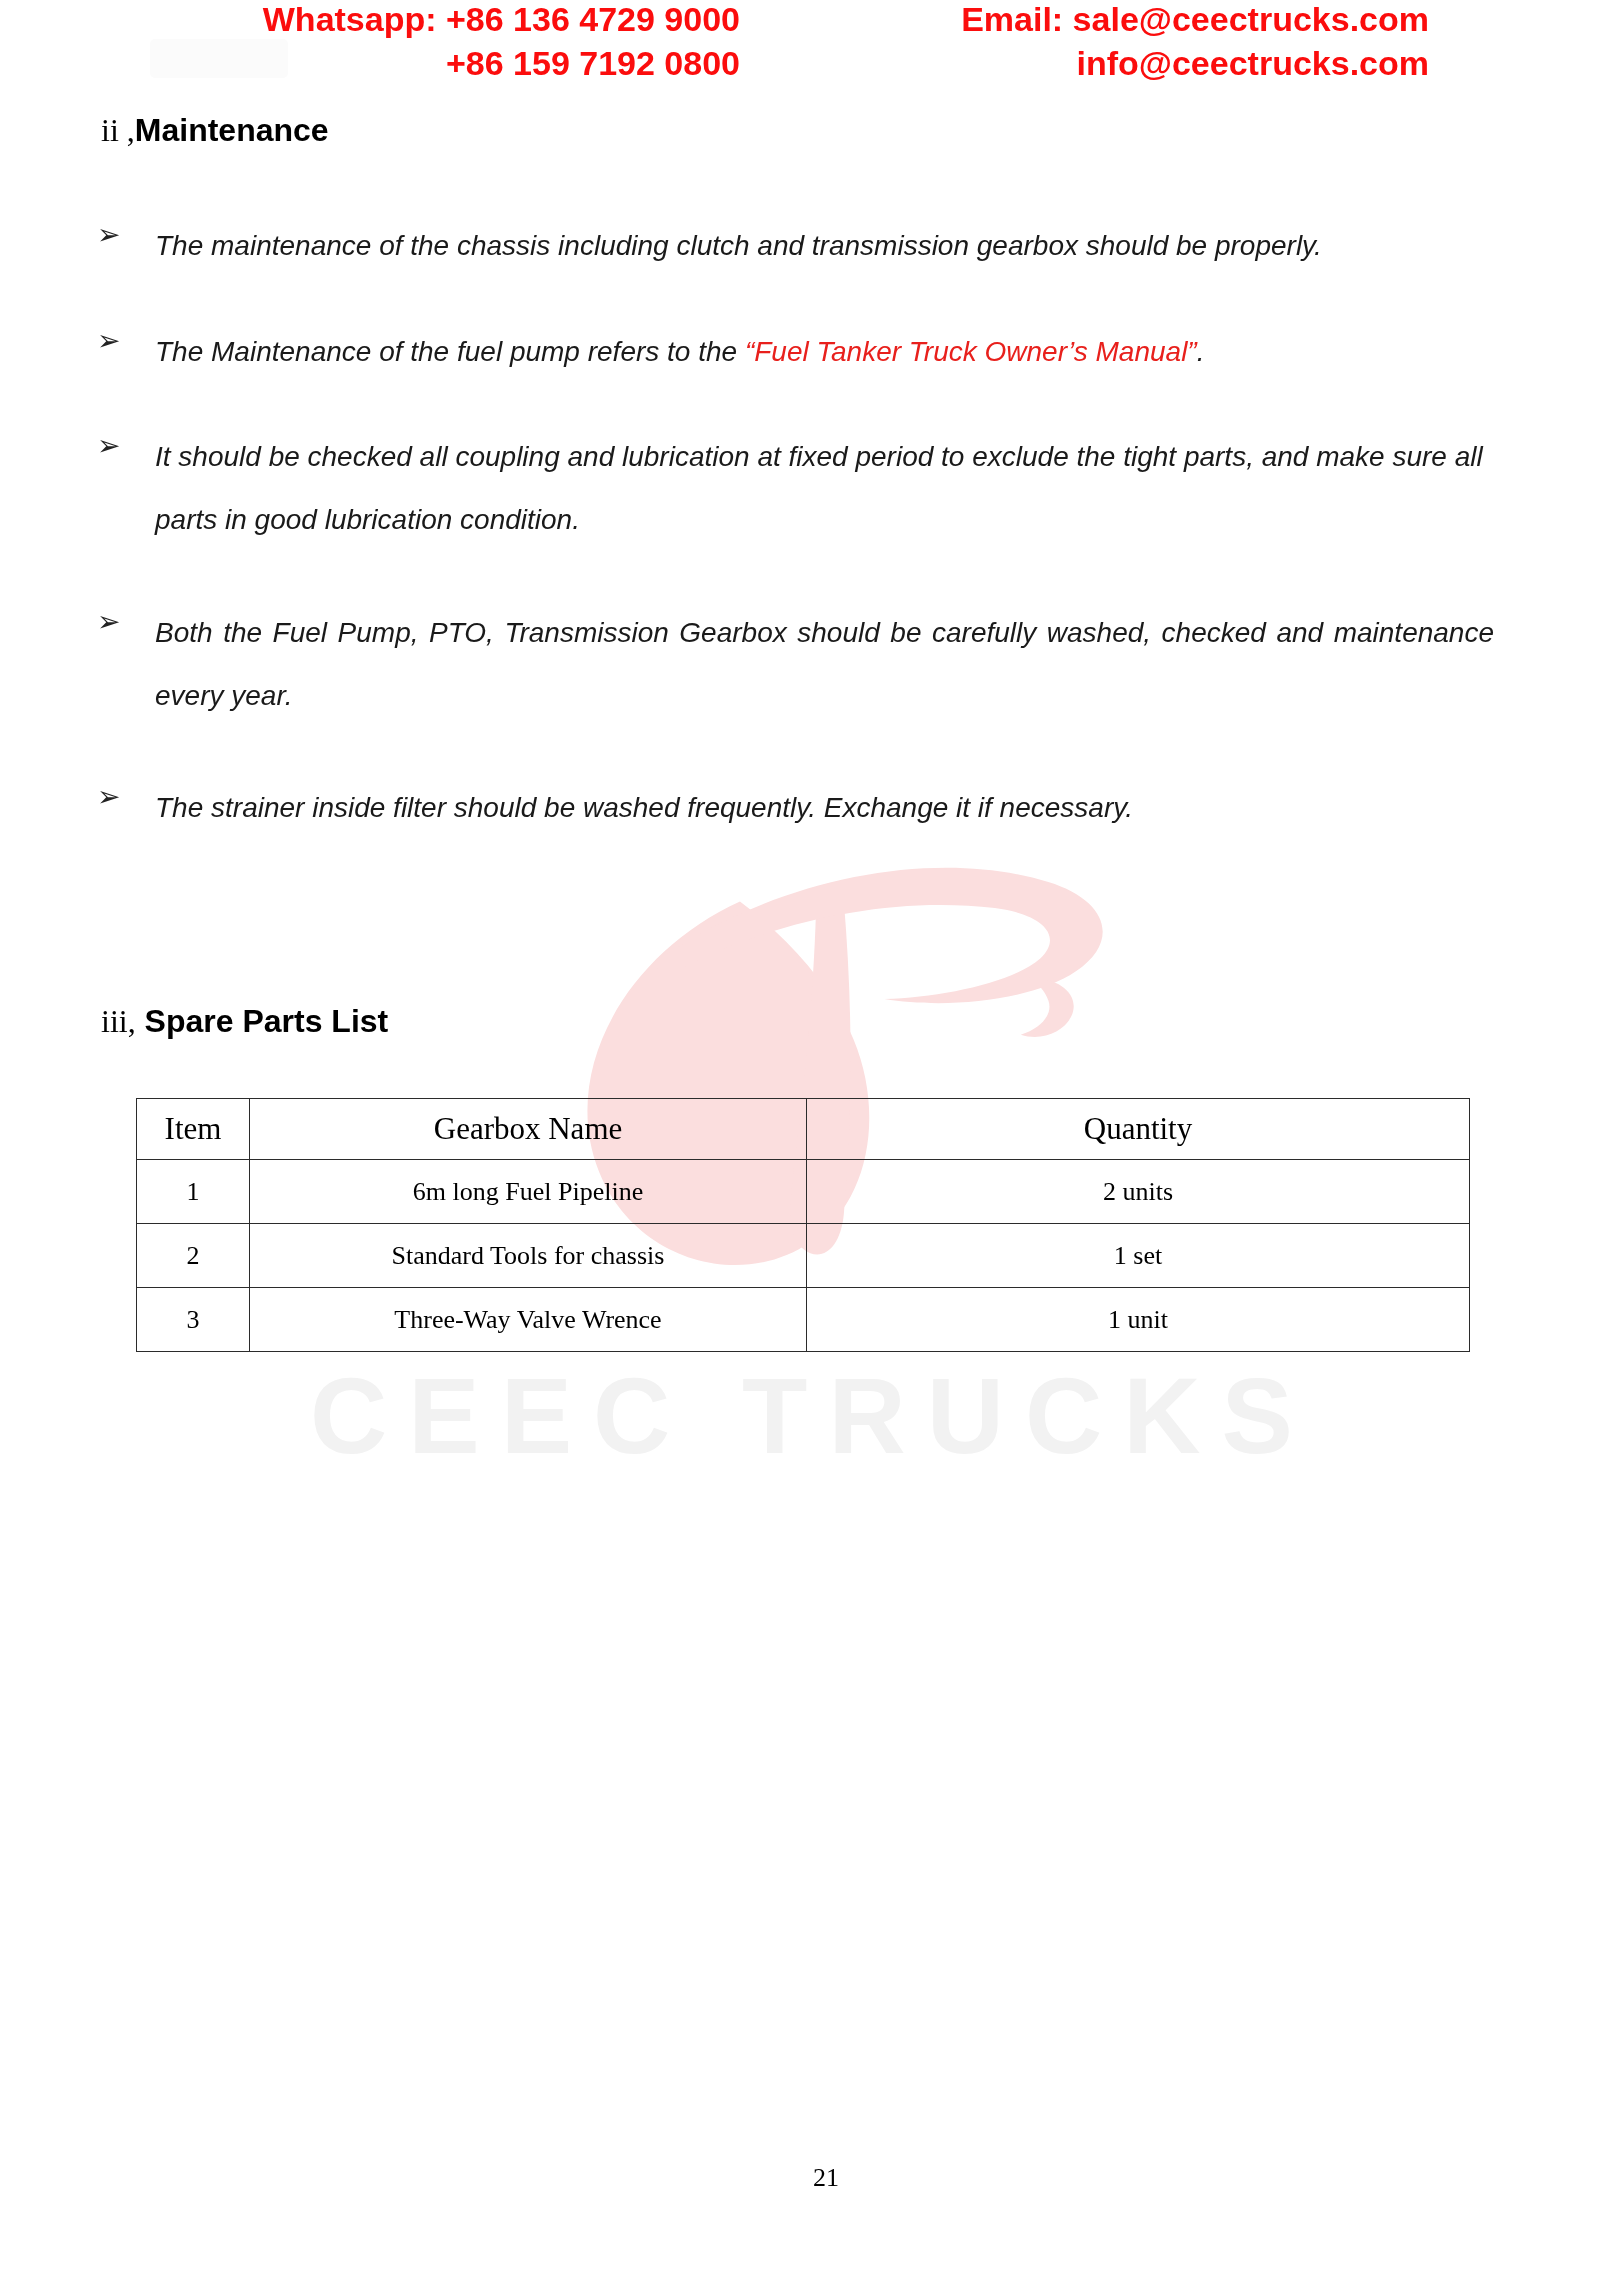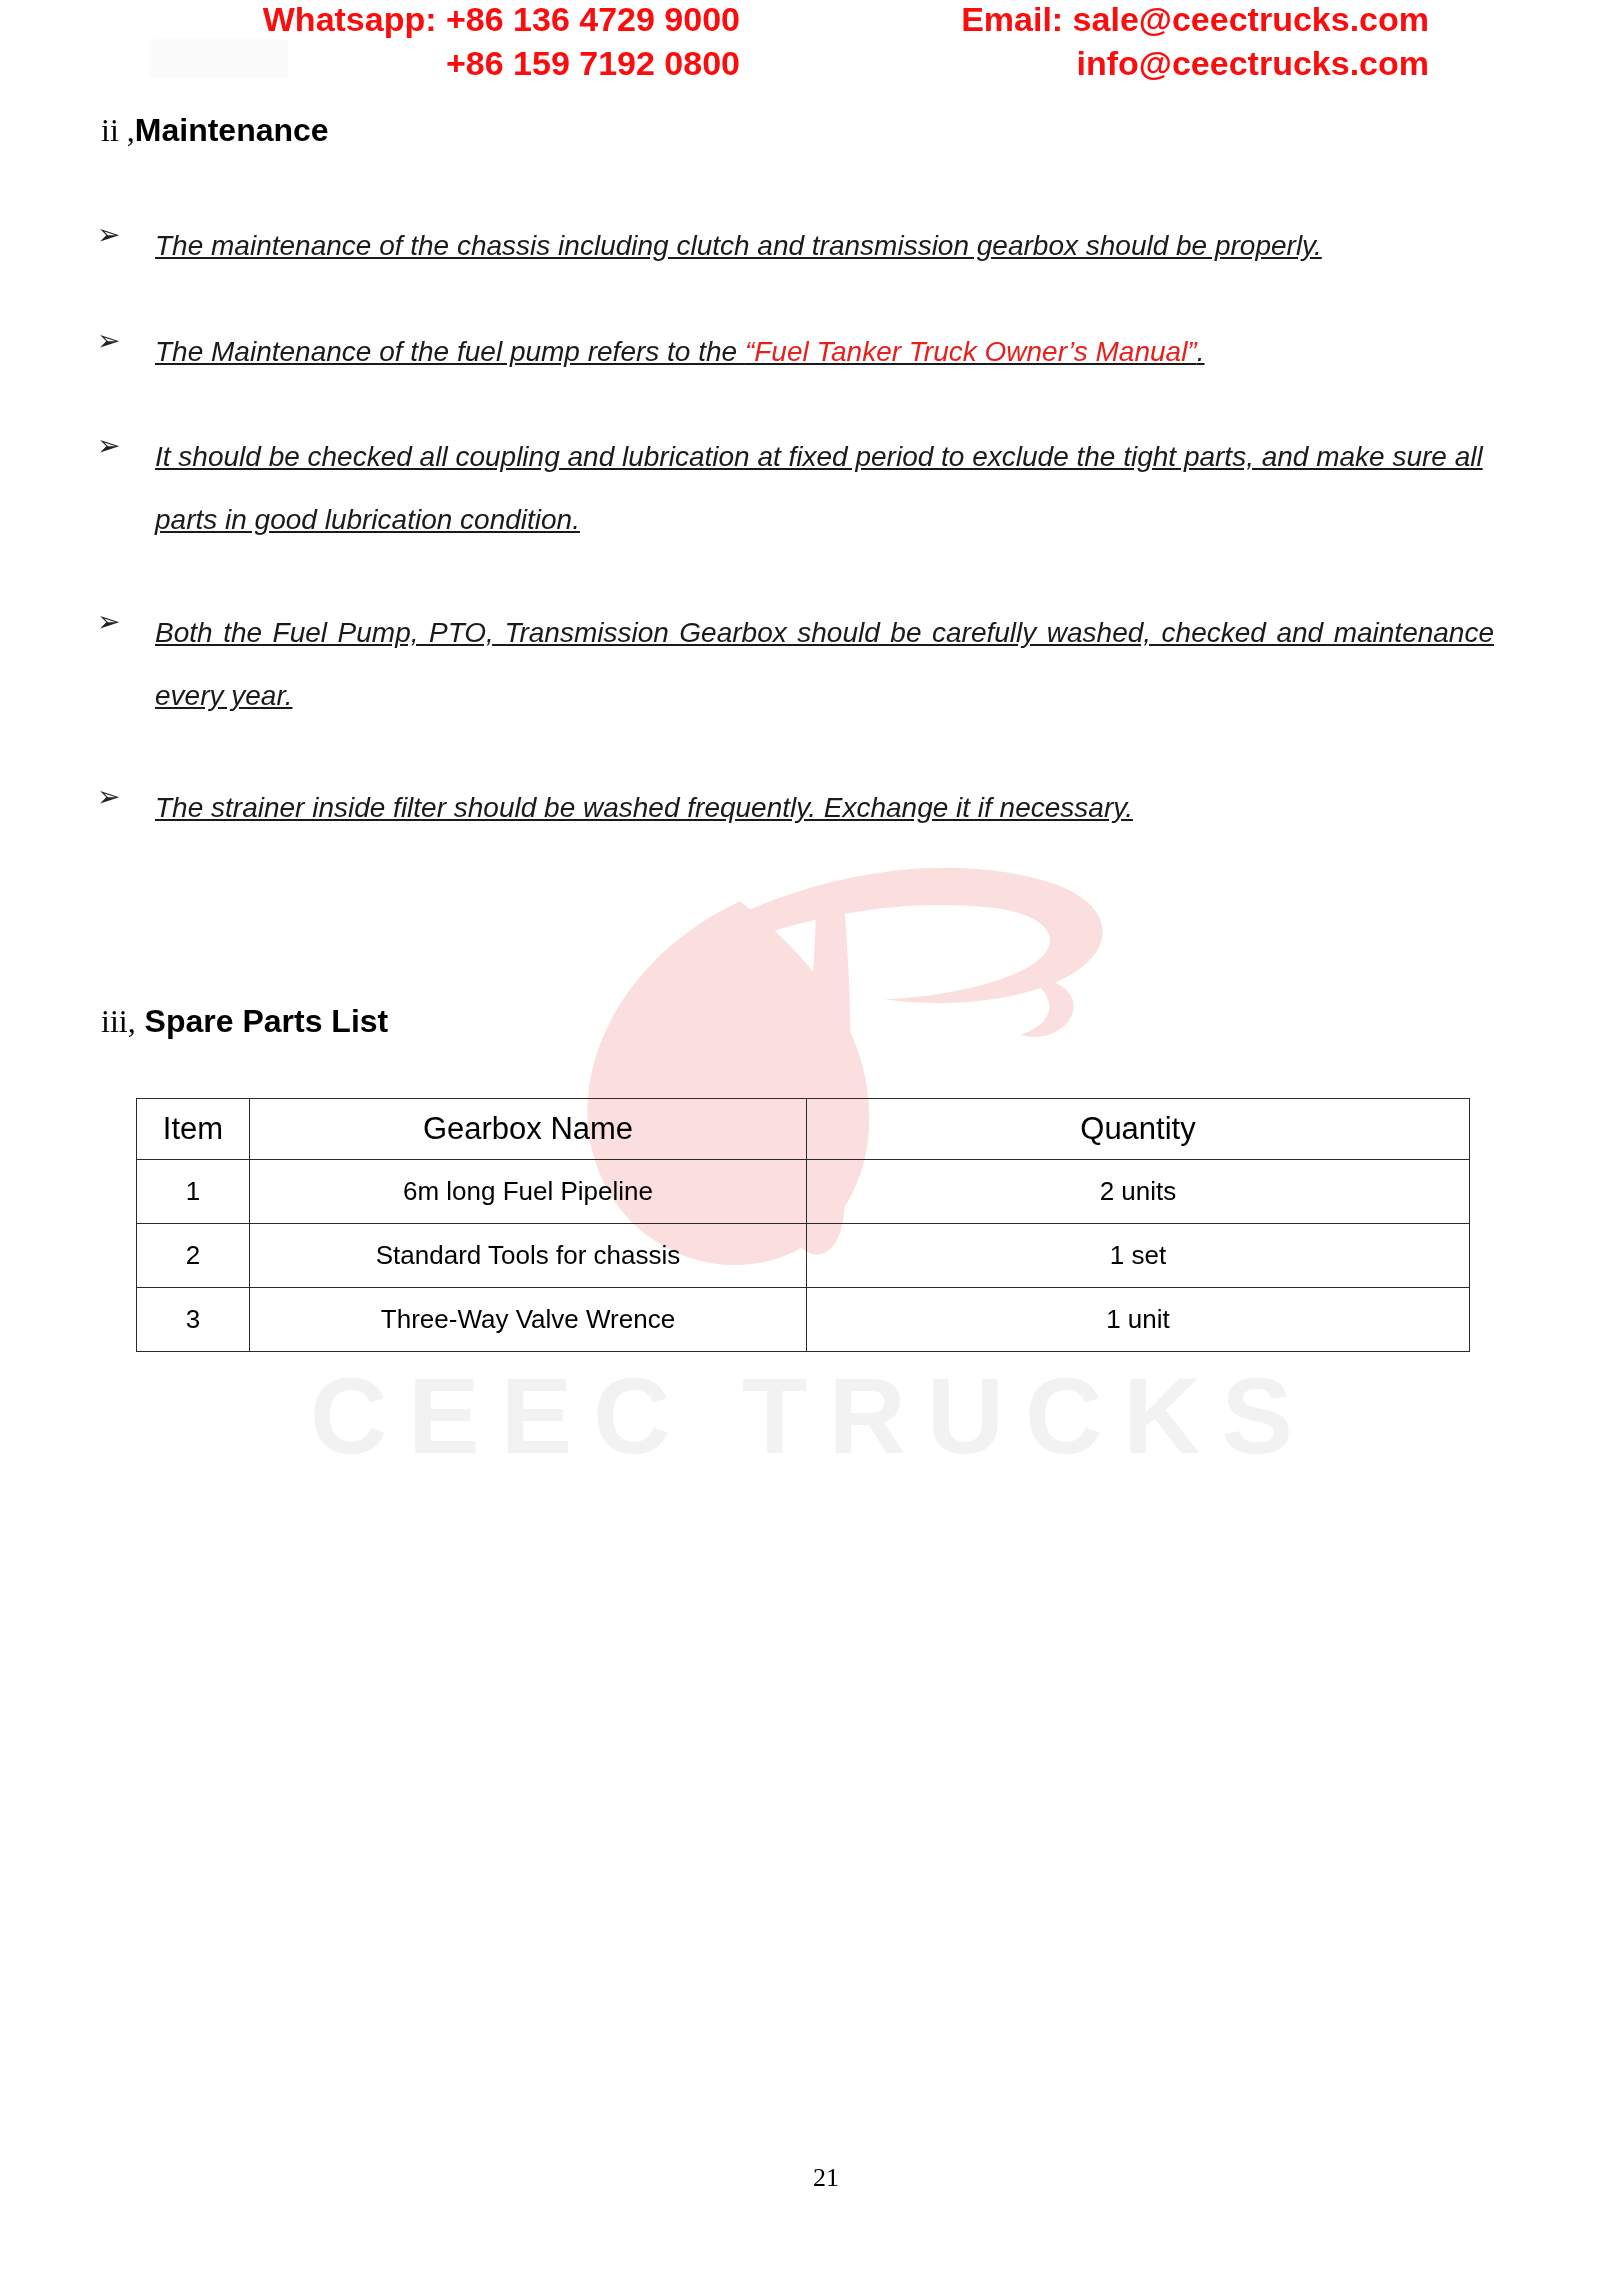--- a/index.html
+++ b/index.html
@@ -134,21 +134,20 @@
     color: #222;
   }
   .bullet .btext {
     display: block;
     margin-left: 58px;
     font-family: "Liberation Sans", sans-serif;
     font-style: italic;
     font-size: 28px;
     line-height: 63px;
     color: #1a1a1a;
-    text-decoration: underline;
   }
   .bullet.justify .btext {
     text-align: justify;
     text-align-last: left;
   }
   .red { color: #e8201c; }
 
   #bullet-1 { left: 97px; top: 214px; width: 1429px; }
   #bullet-2 { left: 97px; top: 320px; width: 1429px; }
   #bullet-3 { left: 97px; top: 425px; width: 1397px; }
@@ -167,21 +166,21 @@
     z-index: 2;
   }
   .spare-table col.c-item { width: 113px; }
   .spare-table col.c-name { width: 557px; }
   .spare-table col.c-qty  { width: 663px; }
 
   .spare-table th,
   .spare-table td {
     border: 1.6px solid #2b2b2b;
     text-align: center;
-    font-family: Liberation Sans, sans-serif;
+    font-family: Liberation Serif, serif;
     color: #000;
     background: transparent;
     padding: 0;
   }
   .spare-table th {
     height: 60px;
     font-weight: 400;
     font-size: 31px;
   }
   .spare-table td {

